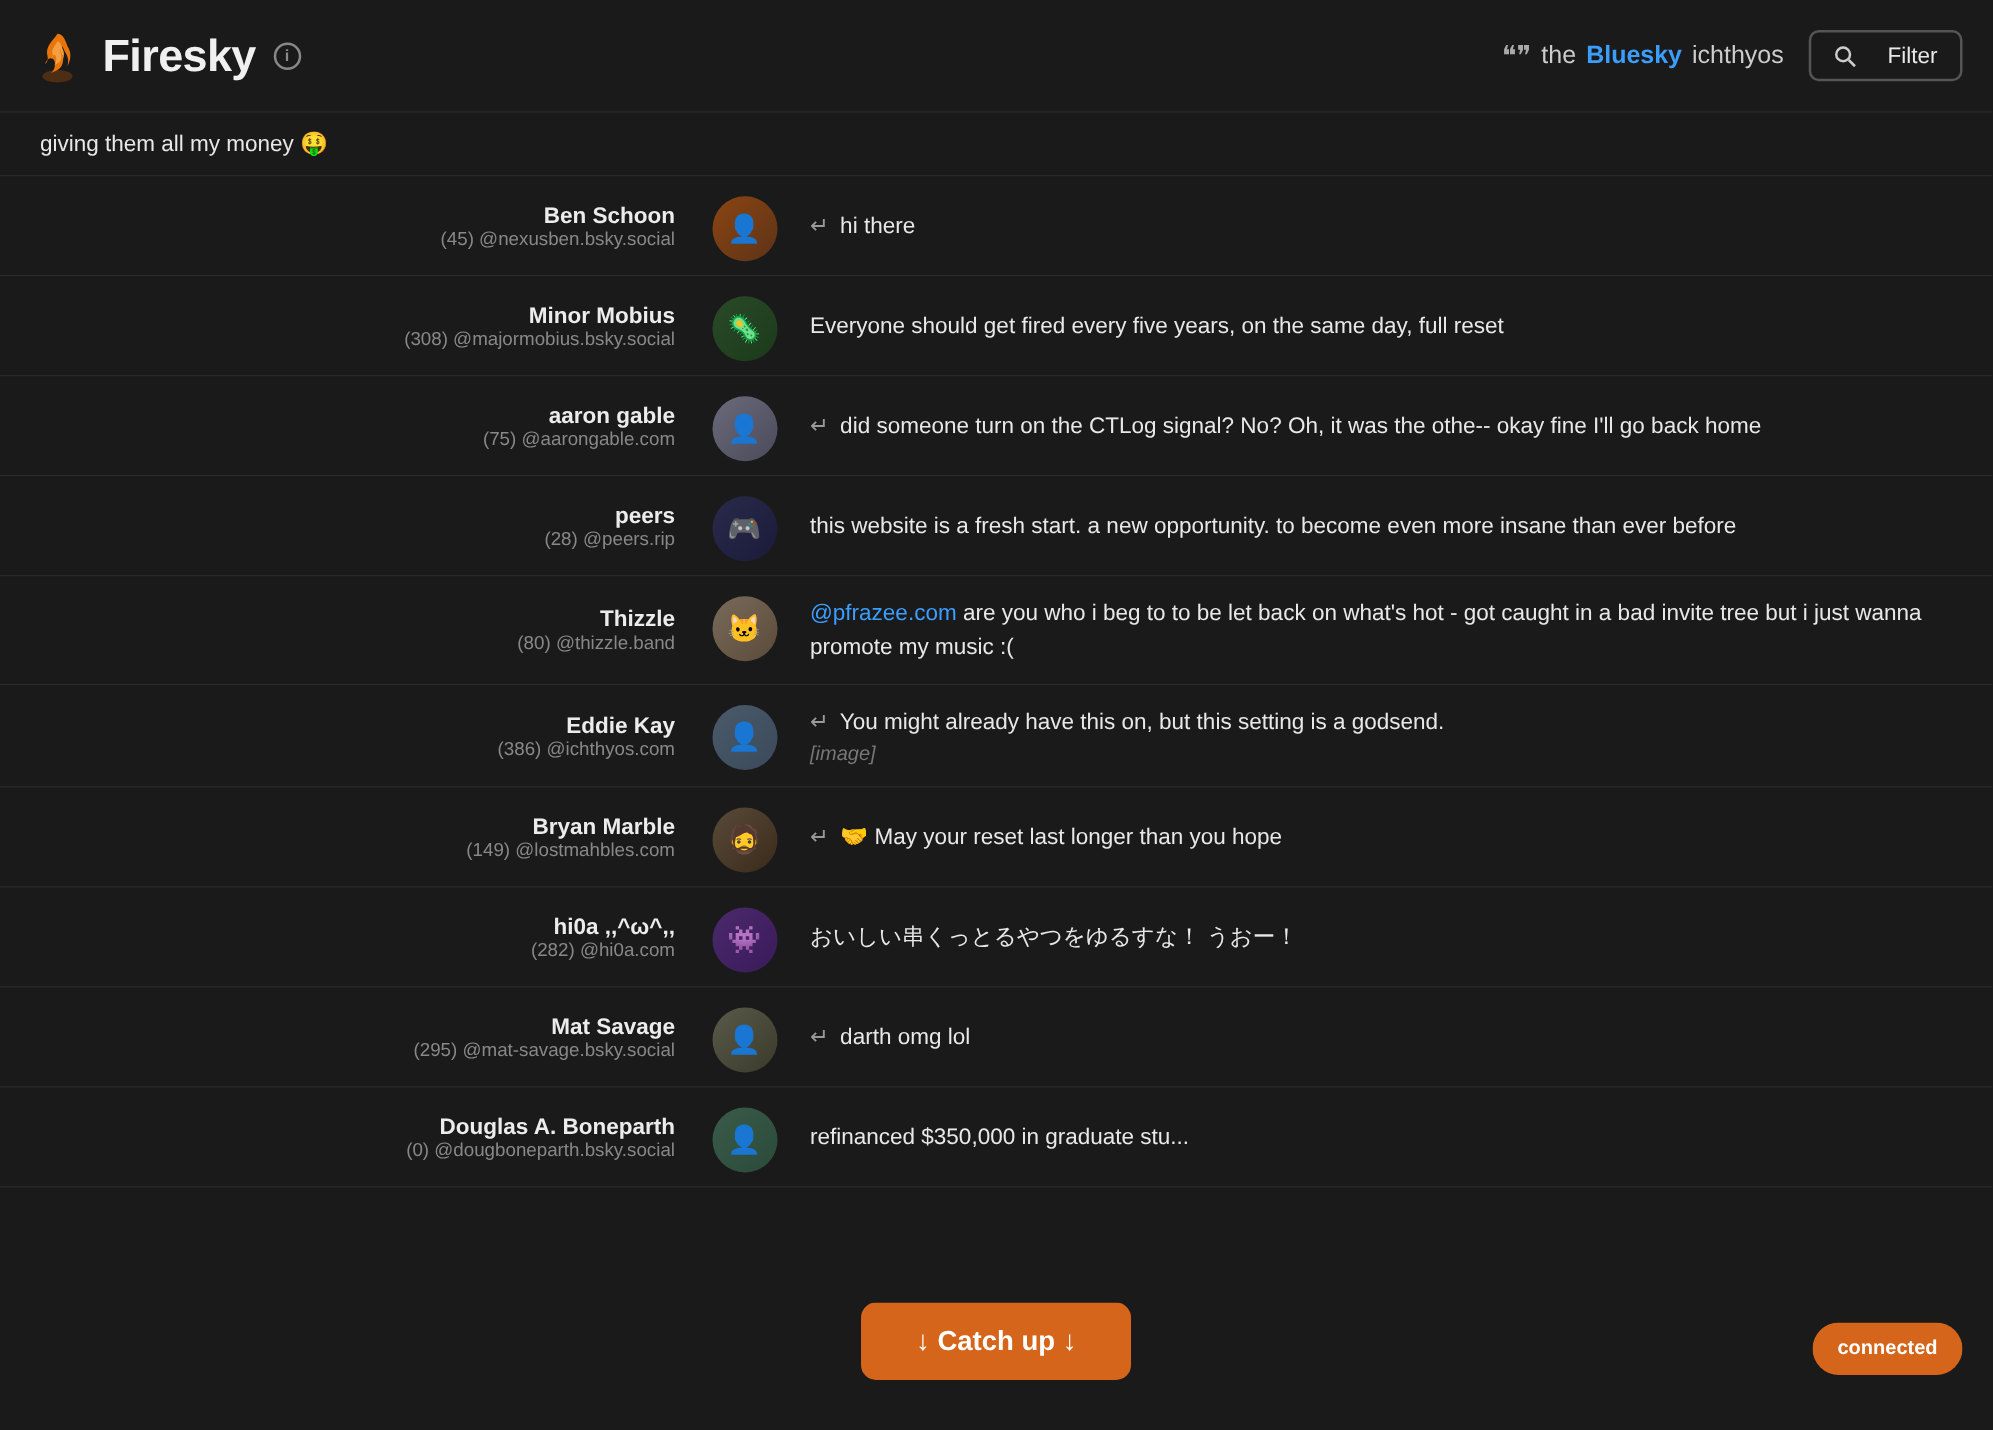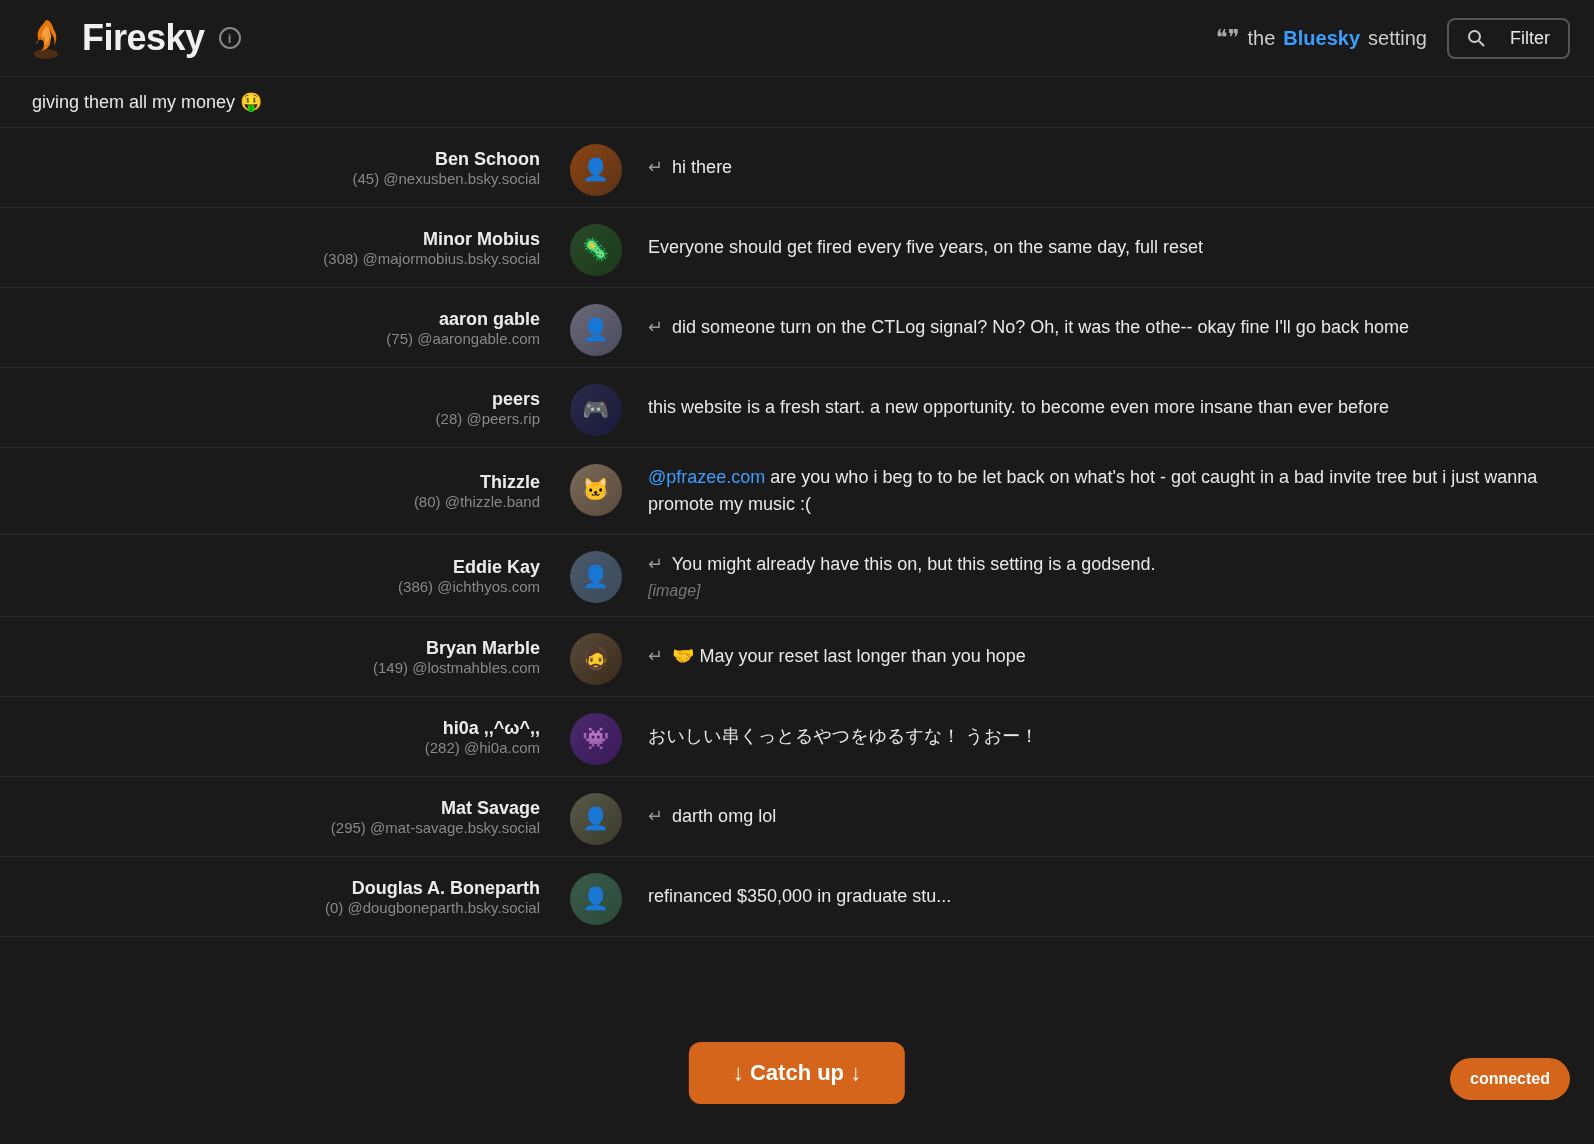--- a/index.html
+++ b/index.html
@@ -14,21 +14,21 @@
     }
 
     
     .header {
       display: flex;
       align-items: center;
       justify-content: space-between;
       padding: 12px 24px;
       background: #1a1a1a;
       border-bottom: 1px solid #2a2a2a;
-      height: 77px;
+      height: 90px;
     }
     .header-left {
       display: flex;
       align-items: center;
       gap: 14px;
     }
     .logo-icon {
       width: 44px;
       height: 44px;
     }
@@ -236,21 +236,21 @@
     <span class="app-title">Firesky</span>
     <div class="info-icon">
       <span>i</span>
     </div>
   </div>
   <div class="header-right">
     <div class="firehose-text">
       <span class="quote-marks">❝❞</span>
       <span>the</span>
       <span class="bluesky-link">Bluesky</span>
-      <span>setting</span>
+      <span>ichthyos</span>
     </div>
     <button class="filter-btn">
       <svg width="18" height="18" viewBox="0 0 18 18">
         <circle cx="7.5" cy="7.5" r="5.5" stroke="#ccc" stroke-width="2" fill="none"></circle>
         <line x1="12" y1="12" x2="17" y2="17" stroke="#ccc" stroke-width="2"></line>
       </svg>
       <span>Filter</span>
     </button>
   </div>
 </header>

